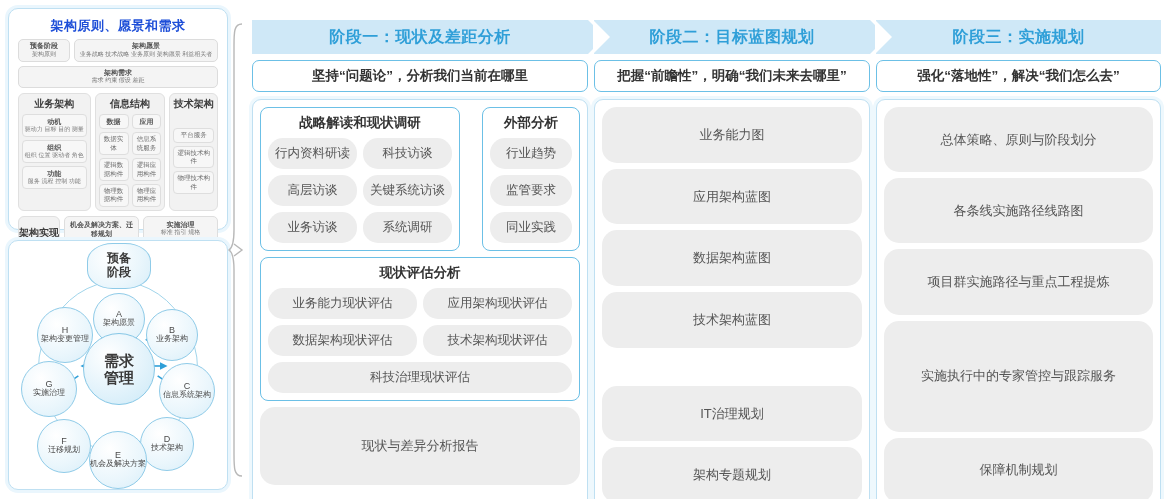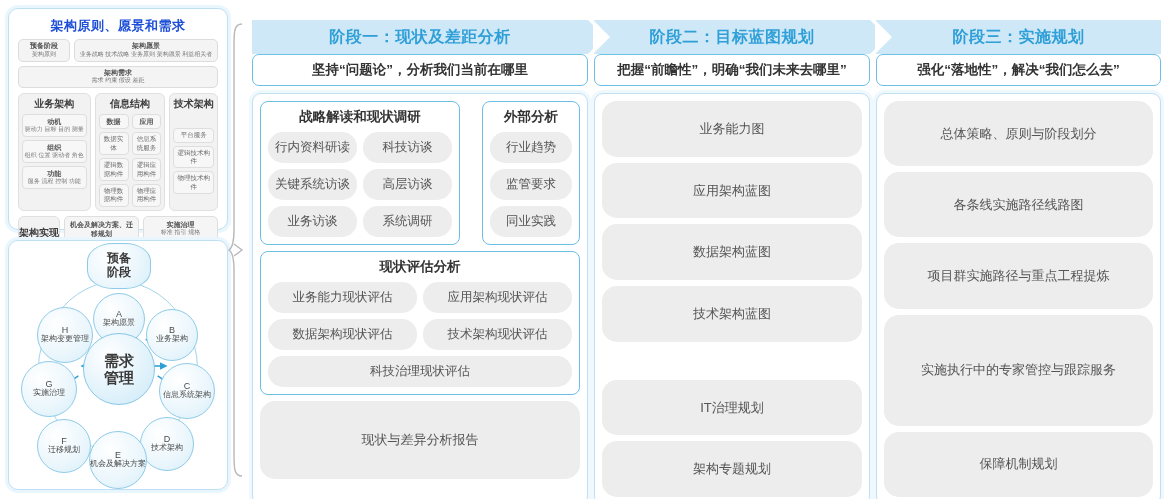--- a/index.html
+++ b/index.html
@@ -103,21 +103,21 @@
     position:absolute;left:-1px;top:0;width:0;height:0;
     border-top:17px solid transparent;border-bottom:17px solid transparent;
     border-left:17px solid #ffffff;z-index:3;
   }
   .ph-title{
     position:relative;z-index:4;font-size:16px;font-weight:bold;color:#2f9fd8;
     letter-spacing:.5px;
   }
 
   .ph-sub{
-    height:32px;border:1px solid #6cc0e6;border-radius:7px;
+    margin-top:6px;height:32px;border:1px solid #6cc0e6;border-radius:7px;
     background:#fff;display:flex;align-items:center;justify-content:center;
     font-size:13.5px;font-weight:bold;color:#333;box-sizing:border-box;
   }
 
   .ph-body{
     margin-top:7px;border:1px solid #bfe0f2;border-radius:9px;background:#fff;
     box-shadow:0 0 0 3px #eef8fd;
     box-sizing:border-box;padding:7px;height:412px;
   }
 
@@ -343,22 +343,22 @@
     <div class="ph-sub">坚持“问题论”，分析我们当前在哪里</div>
 
     <div class="ph-body">
 
       <div class="flexrow">
         <div class="subcard" style="flex:1;">
           <h4>战略解读和现状调研</h4>
           <div class="grid2">
             <div class="chip">行内资料研读</div>
             <div class="chip">科技访谈</div>
+            <div class="chip">高层访谈</div>
             <div class="chip">关键系统访谈</div>
-            <div class="chip">高层访谈</div>
             <div class="chip">业务访谈</div>
             <div class="chip">系统调研</div>
           </div>
         </div>
 
         <div class="subcard" style="width:98px;">
           <h4>外部分析</h4>
           <div class="colstack">
             <div class="chip">行业趋势</div>
             <div class="chip">监管要求</div>

